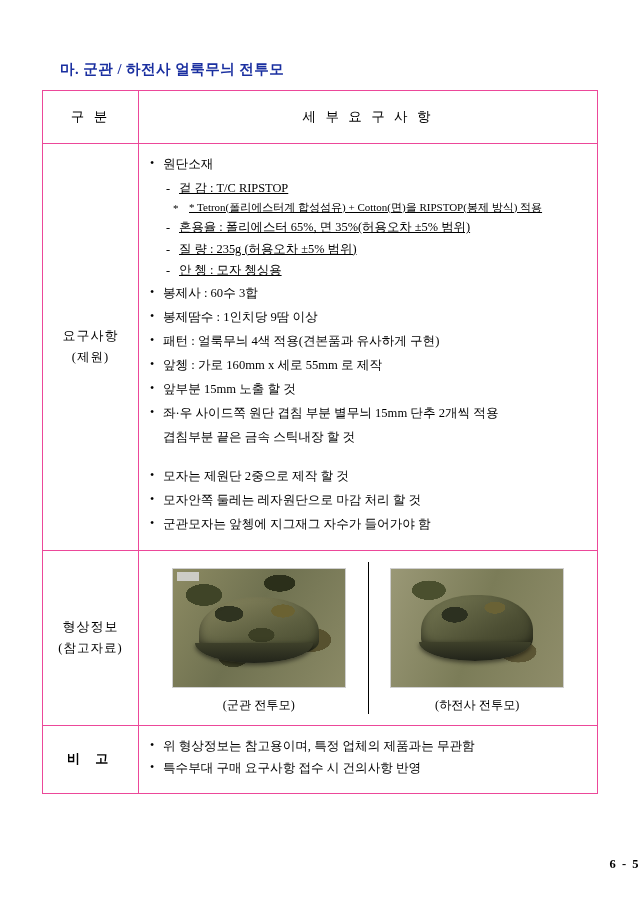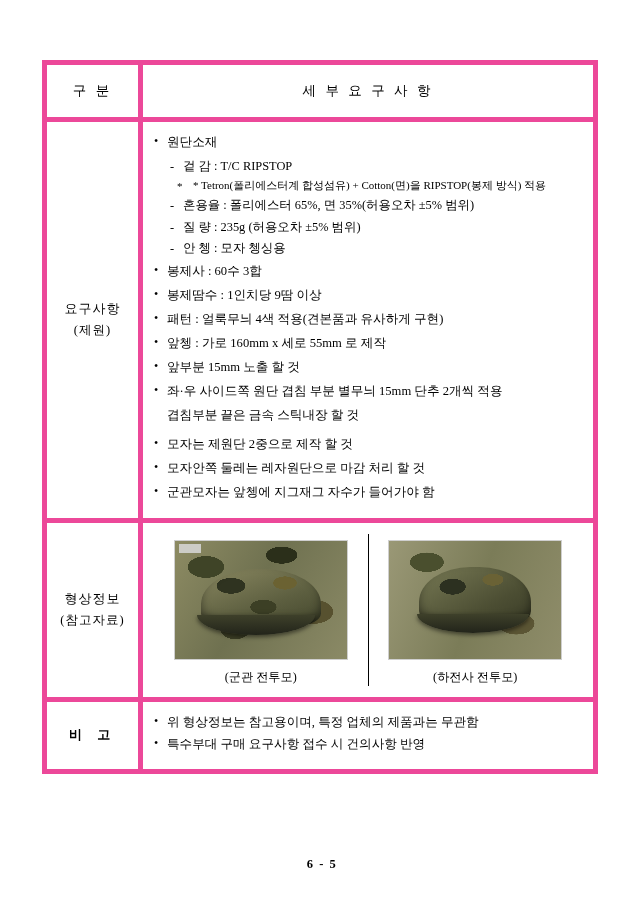--- a/index.html
+++ b/index.html
@@ -30,21 +30,21 @@
     margin: 0 0 11px 18px;
     font-family: "Liberation Serif", serif;
   }
   table.spec {
     width: 556px;
     border-collapse: collapse;
     table-layout: fixed;
     border: 1.2px solid #000;
   }
   table.spec td {
-    border: 5px solid #ec4899;
+    border: 1px solid #ec4899;
     vertical-align: middle;
     padding: 11px;
   }
   .col-label { width: 96px; }
   .hdr-row td {
     height: 30px;
     text-align: center;
     font-size: 13.5px;
     letter-spacing: 3px;
   }
@@ -77,20 +77,21 @@
     content: "\2022";
     position: absolute;
     left: 0;
     top: -1px;
     font-size: 12px;
   }
   .sublist {
     list-style: none;
     margin: 3px 0 2px 0;
     padding: 0;
+    text-decoration: underline;
   }
   .sublist > li {
     position: relative;
     padding-left: 16px;
     font-size: 12.4px;
     line-height: 1.62;
     margin-bottom: 1px;
   }
   .sublist > li::before {
     content: "-";
@@ -104,21 +105,21 @@
     top: 1px;
   }
   .sublist > li.star {
     padding-left: 26px;
     font-size: 11px;
   }
   .cont-line {
     font-size: 12.6px;
     line-height: 1.55;
     padding-left: 13px;
-    margin-bottom: 9px;
+    margin-bottom: 19px;
   }
   .images-cell {
     padding: 10px 0 6px 0;
   }
   .img-grid {
     display: flex;
   }
   .img-col {
     flex: 1;
     text-align: center;
@@ -201,33 +202,34 @@
   }
   .caption {
     font-size: 12.2px;
     margin-top: 9px;
   }
   .page-number {
     position: absolute;
     left: 4px;
     right: 0;
     bottom: 34px;
-    text-align: center;
+    text-align: right;
     font-size: 12.5px;
     letter-spacing: 1.5px;
     font-weight: bold;
   }
   .note-cell ul.bullets > li { margin-bottom: 3px; }
   .label-biego { letter-spacing: 6px; font-weight: bold; }
 </style>
 </head>
 <body>
 
 <div class="page">
 
+  <div class="doc-heading">마. 군관 / 하전사 얼룩무늬 전투모</div>
 
   <table class="spec">
     <colgroup>
       <col class="col-label">
       <col>
     </colgroup>
     <tbody>
       <tr class="hdr-row">
         <td>구 분</td>
         <td>세 부 요 구 사 항</td>

